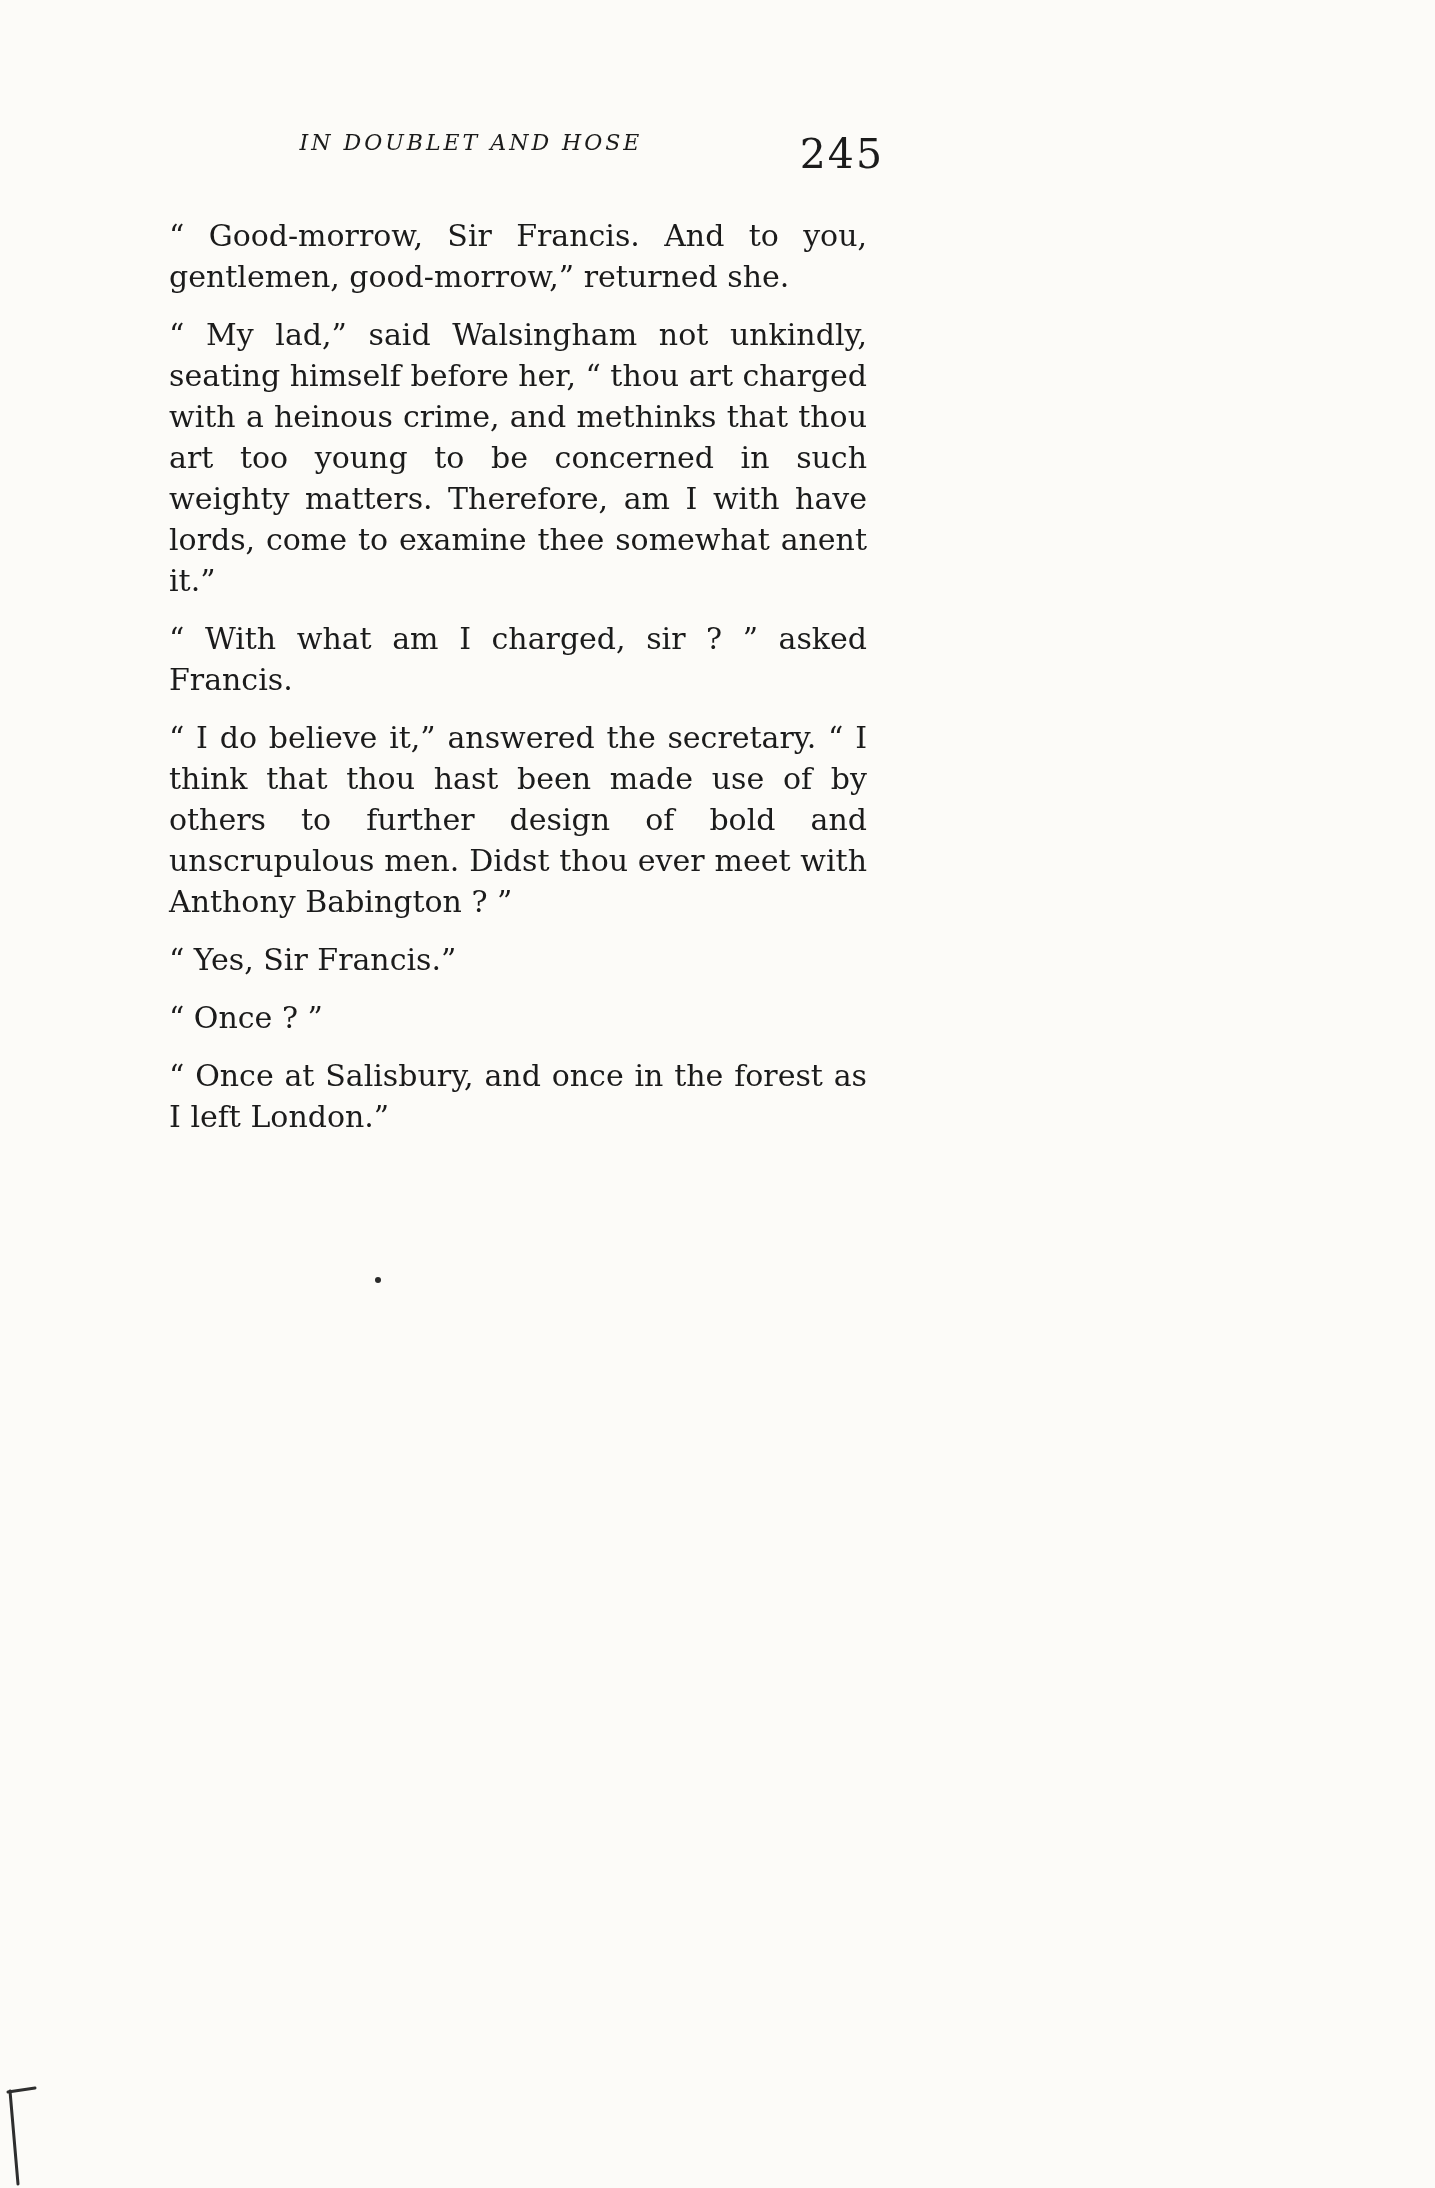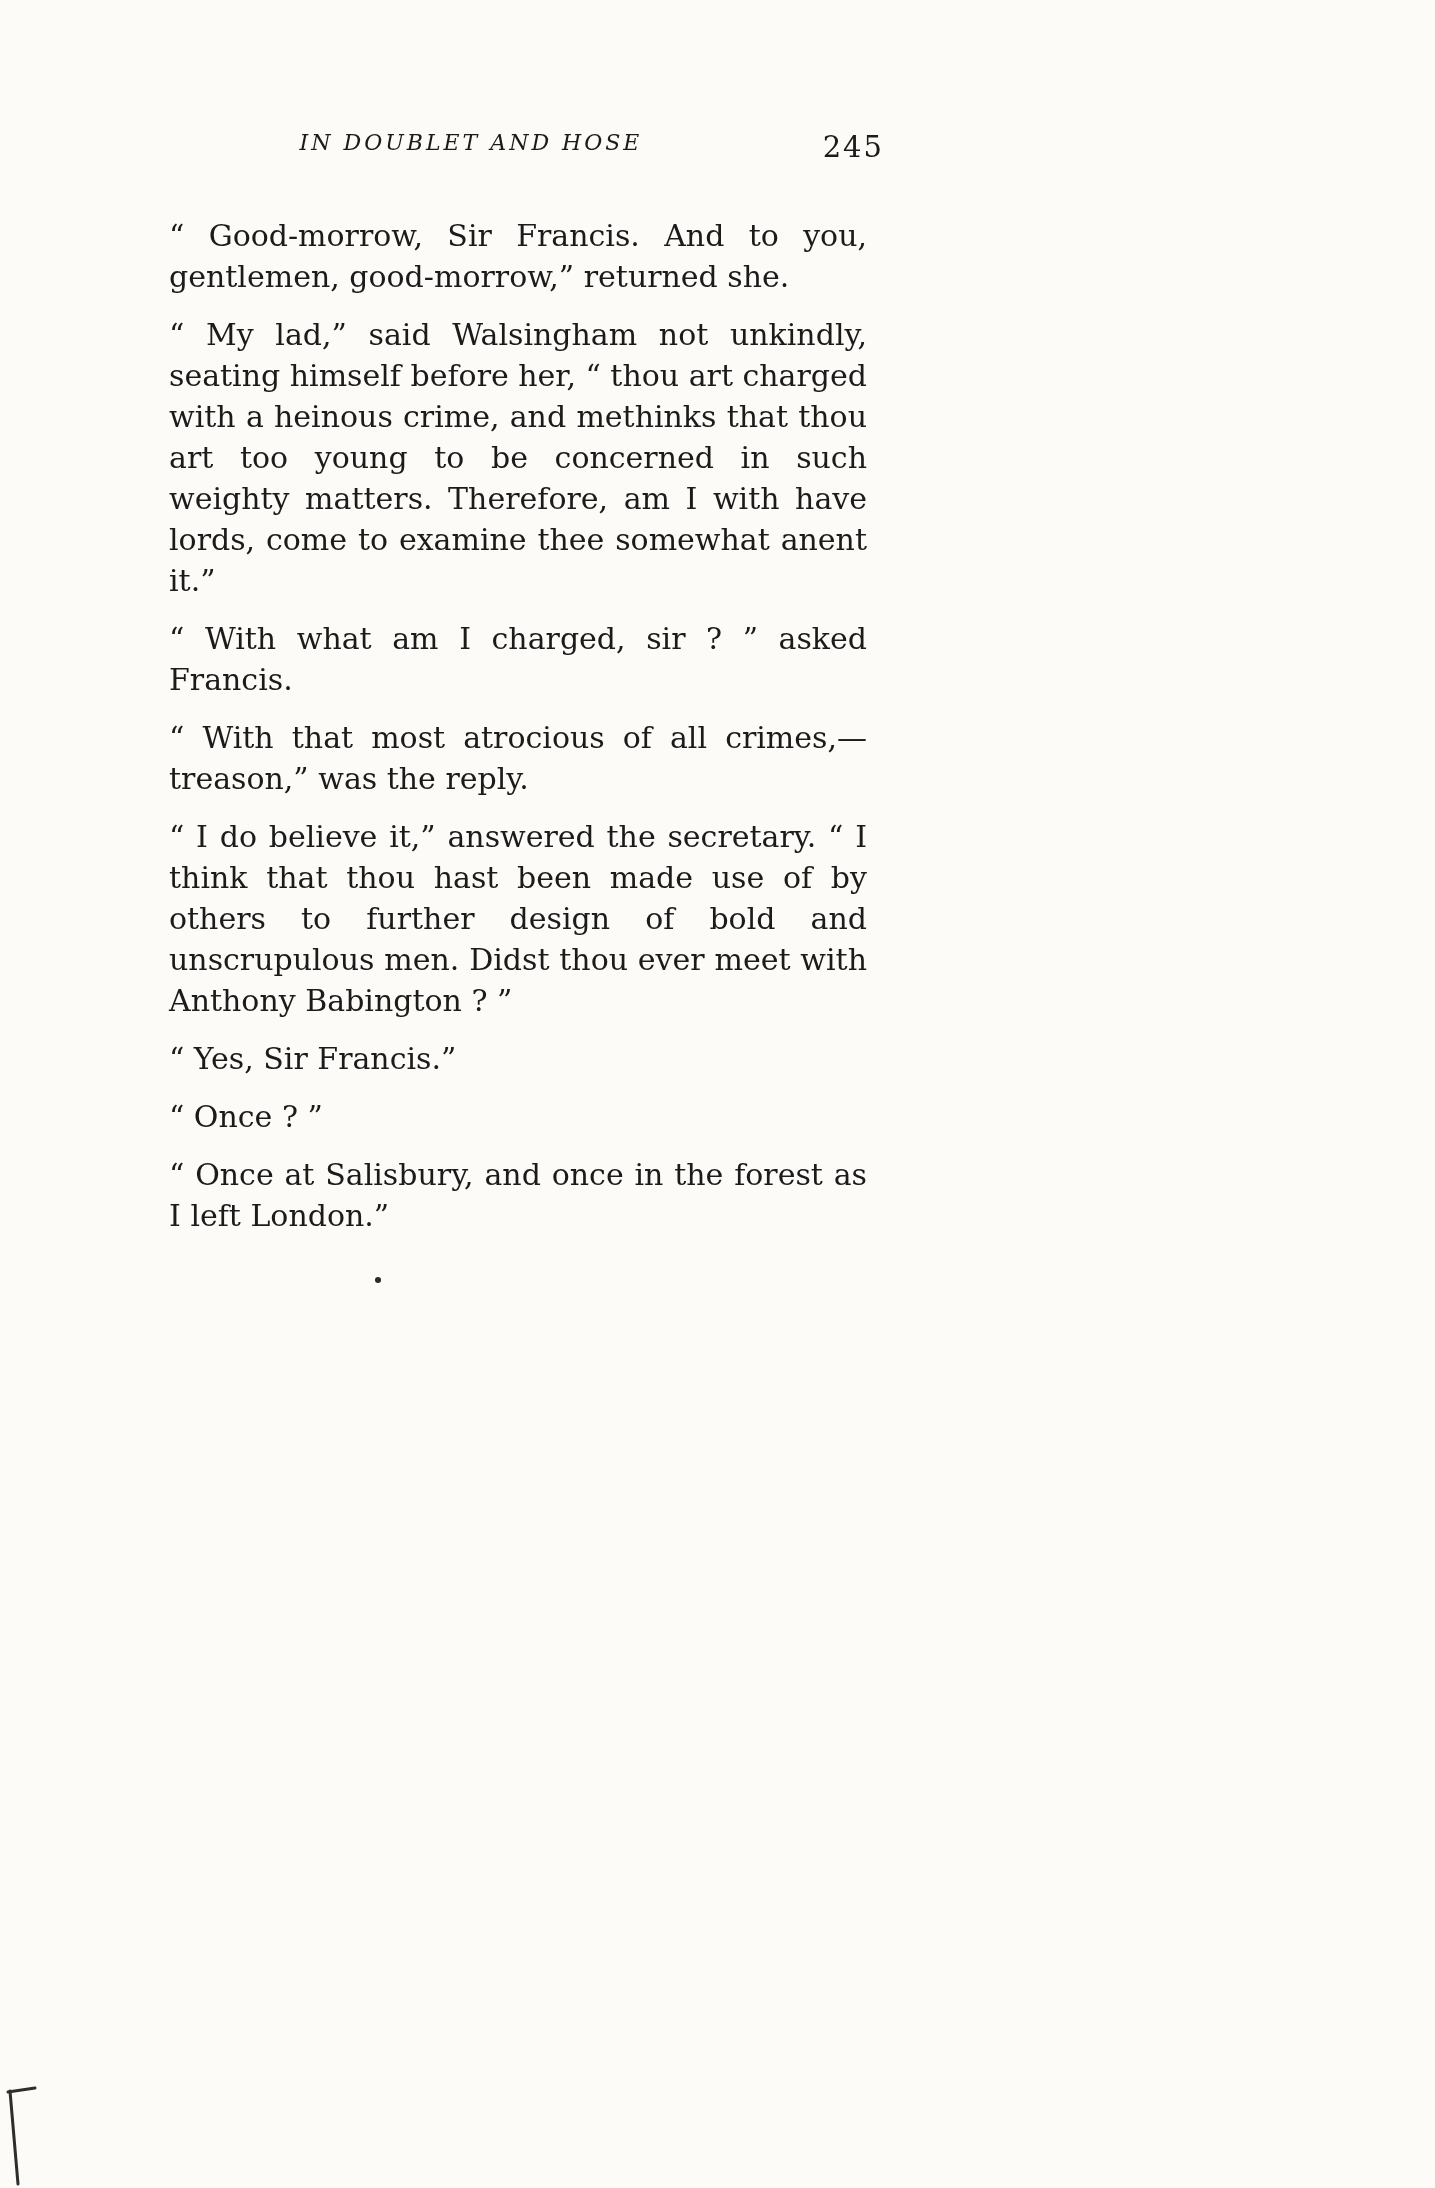--- a/index.html
+++ b/index.html
@@ -32,21 +32,21 @@
     transform: translateX(-50%);
     font-style: italic;
     font-size: 22px;
     letter-spacing: 3px;
     white-space: nowrap;
   }
   .page-num {
     position: absolute;
     right: 0;
     top: 0;
-    font-size: 29px;
+    font-size: 41px;
     letter-spacing: 2px;
   }
   .text-block {
     position: absolute;
     left: 152px;
     top: 198px;
     width: 732px;
   }
   .text-block p {
     margin: 17px;
@@ -77,21 +77,20 @@
 
   <header class="running-head">
     <span class="head-title">IN DOUBLET AND HOSE</span>
     <span class="page-num">245</span>
   </header>
 
   <main class="text-block">
     <p>“ Good-morrow, Sir Francis.  And to you, gentlemen, good-morrow,” returned she.</p>
     <p>“ My lad,” said Walsingham not unkindly, seating himself before her, “ thou art charged with a heinous crime, and methinks that thou art too young to be concerned in such weighty matters.  Therefore, am I with have lords, come to examine thee somewhat anent it.”</p>
     <p>“ With what am I charged, sir ? ” asked Francis.</p>
-    <p>“ With that most atrocious of all crimes,—treason,” was the reply.</p>
     <p>“ I do believe it,” answered the secretary.  “ I think that thou hast been made use of by others to further design of bold and unscrupulous men.  Didst thou ever meet with Anthony Babington ? ”</p>
     <p>“ Yes, Sir Francis.”</p>
     <p>“ Once ? ”</p>
     <p>“ Once at Salisbury, and once in the forest as I left London.”</p>
   </main>
 
   <div class="stray-dot"></div>
 
   <svg class="corner-mark" width="40" height="104" viewBox="0 0 40 104" aria-hidden="true">
     <path d="M4 8 L31 4" stroke="#2e2e2e" stroke-width="3" fill="none" stroke-linecap="round"></path>

